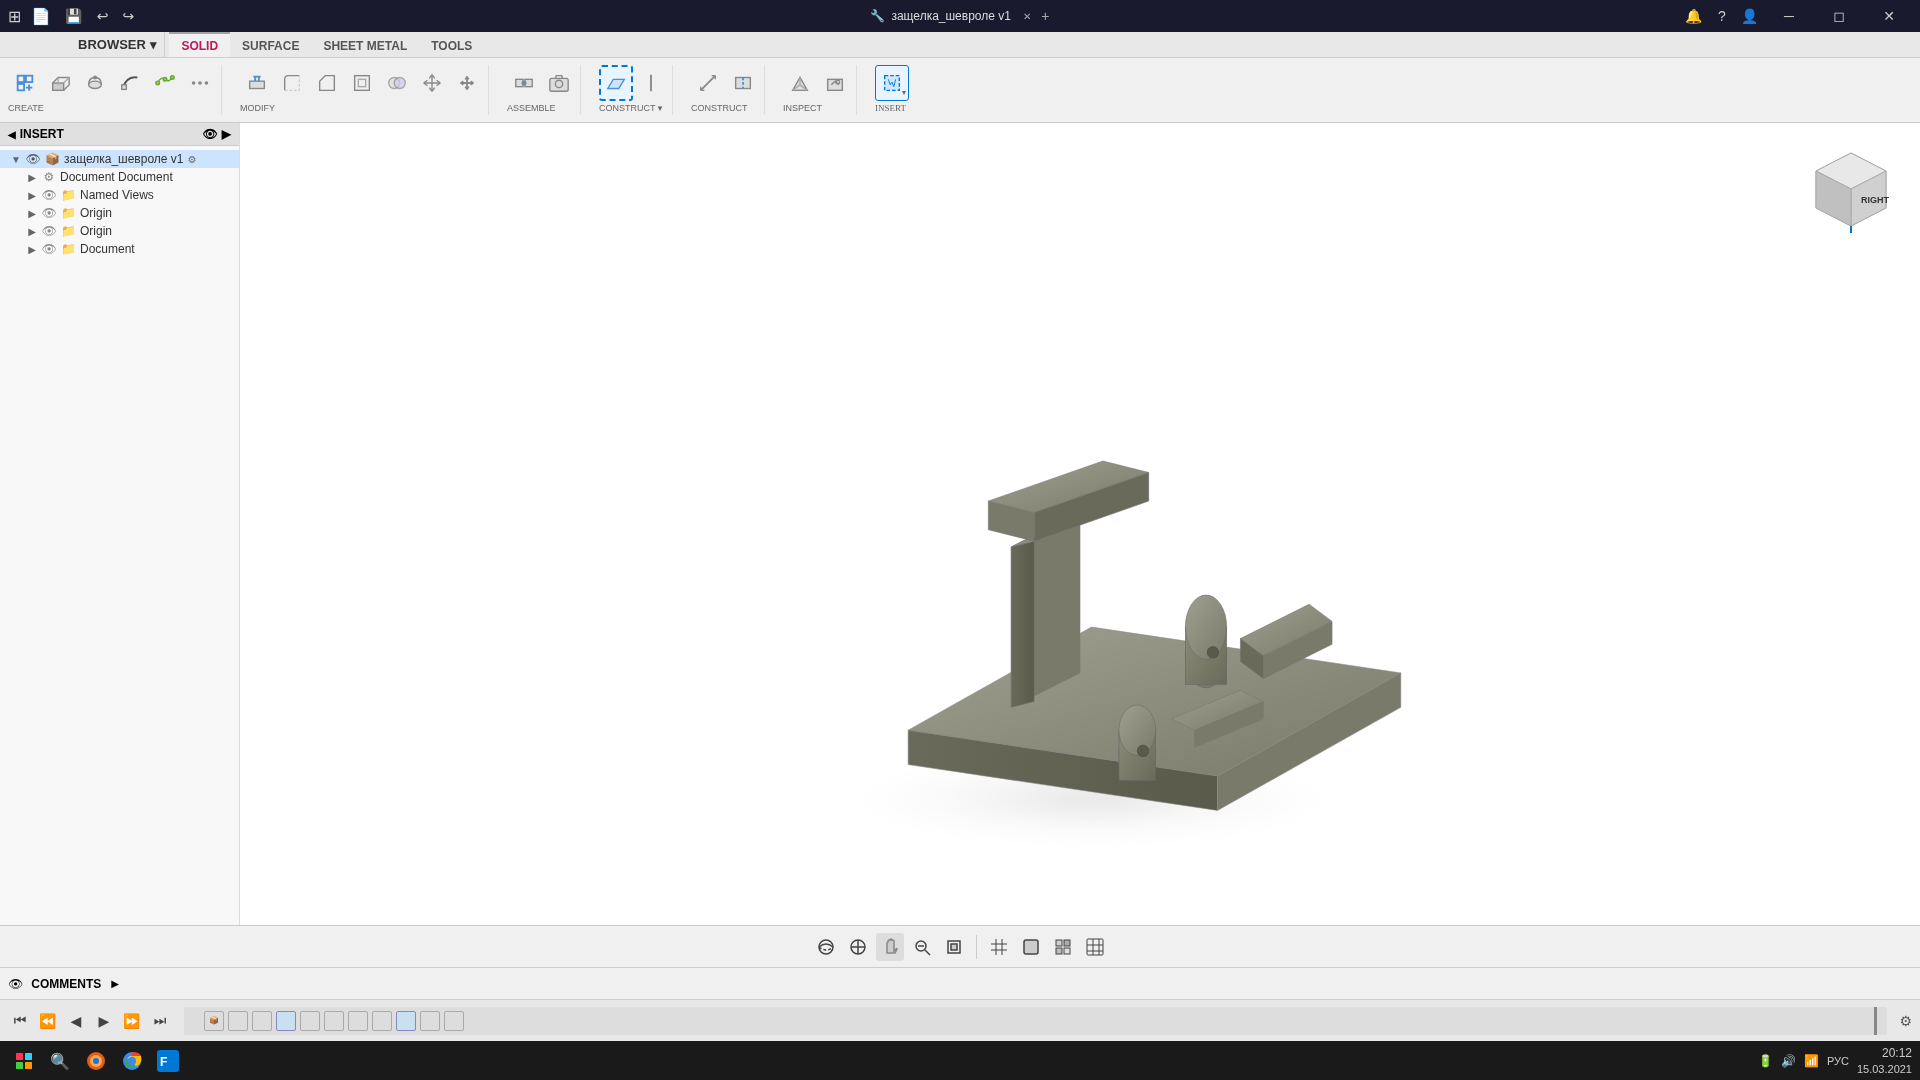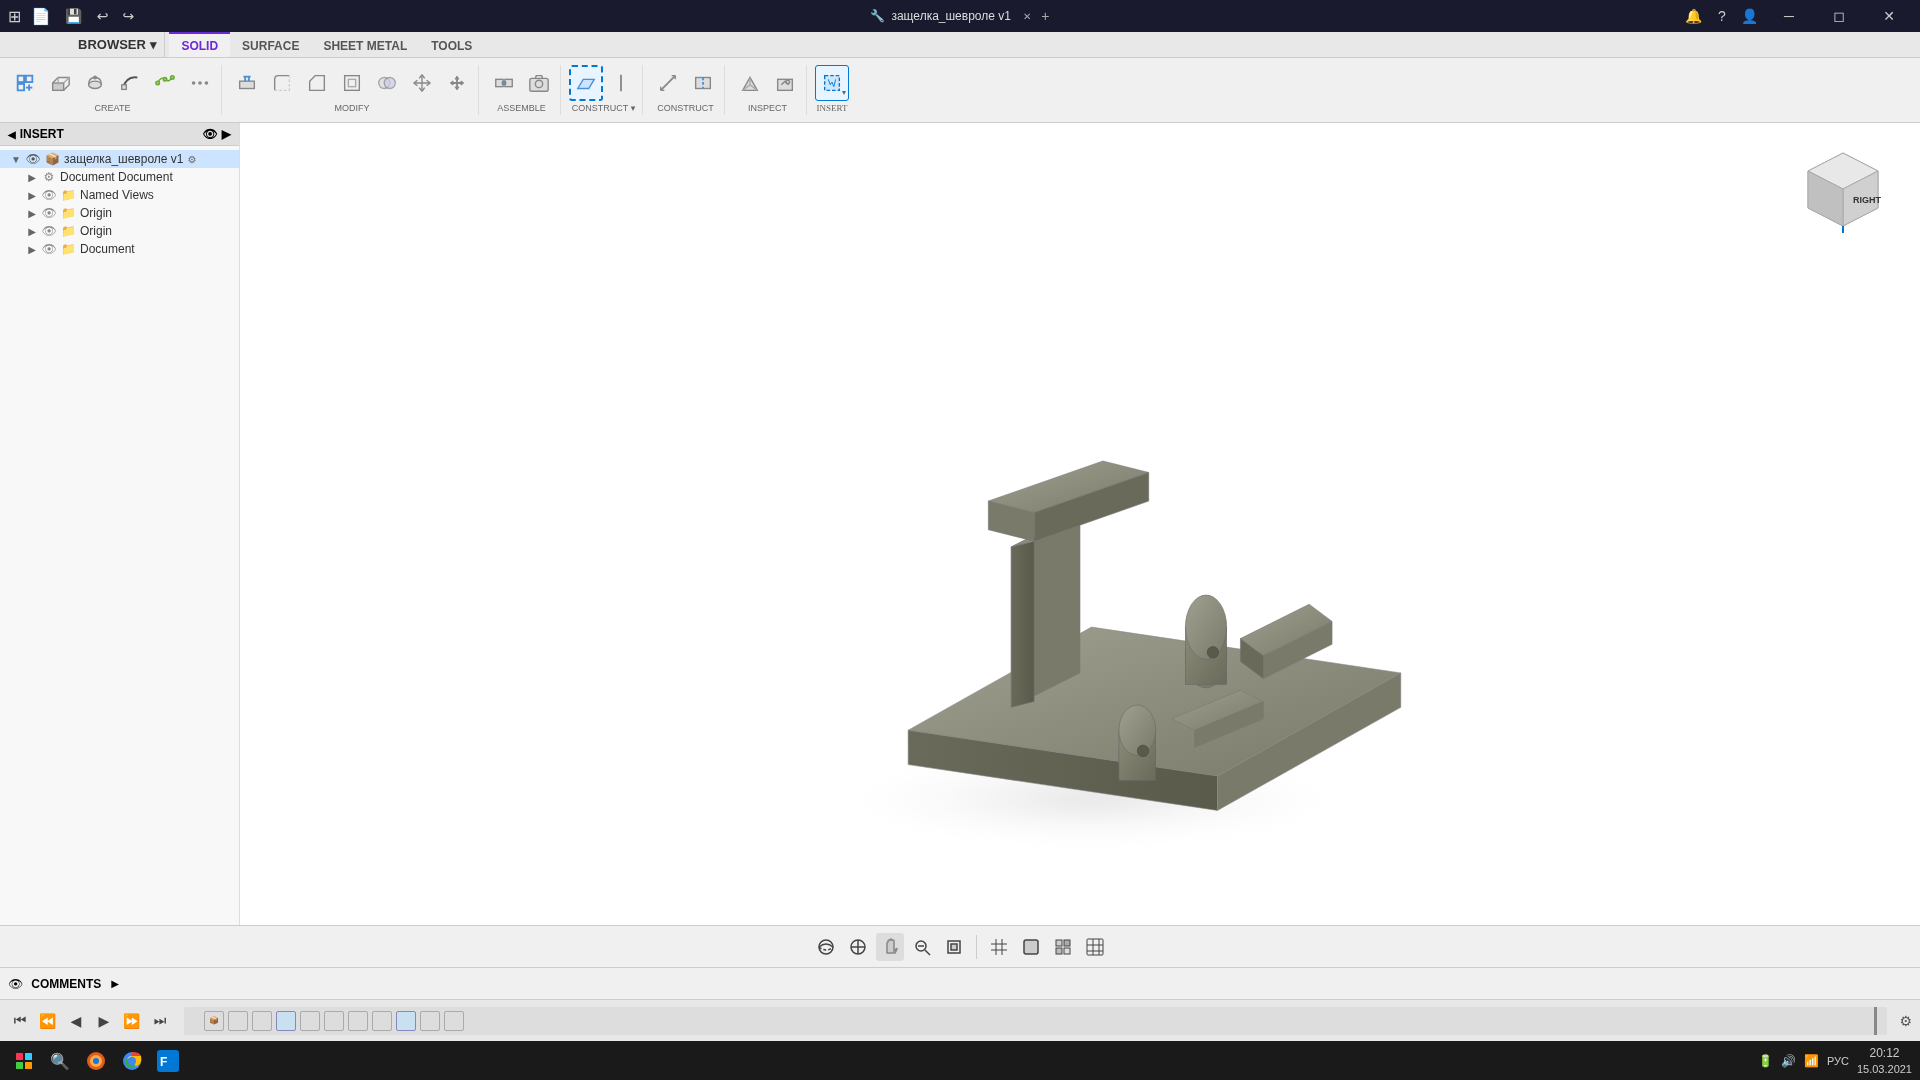--- a/index.html
+++ b/index.html
@@ -43,21 +43,21 @@
       padding: 4px 12px;
       font-size: 12px;
       font-weight: 600;
       cursor: pointer;
       color: #555;
       border-top: 2px solid transparent;
       height: 100%;
       display: flex;
       align-items: center;
     }
-    .toolbar-tab.active { color: #6d28d9; border-top: 2px solid #6d28d9; background: #f0f0f0; }
+    .toolbar-tab.active { color: #be185d; border-top: 2px solid #a3a3a3; background: #f0f0f0; }
 
     
     #main-toolbar {
       display: flex;
       align-items: center;
       padding: 2px 4px;
       height: 64px;
       gap: 2px;
     }
 
@@ -217,24 +217,24 @@
 
     
     .titlebar-icon { width: 24px; height: 24px; display: flex; align-items: center; justify-content: center; cursor: pointer; border-radius: 3px; font-size: 14px; }
 
     
     #model-svg { width: 100%; height: 100%; }
 
     .toolbar-group-container {
       display: flex;
       flex-direction: column;
-      align-items: center;
+      align-items: flex-start;
       padding: 0 4px;
       border-right: 1px solid #ddd;
-      margin-right: 2px;
+      margin-right: 12px;
       position: relative;
     }
     .toolbar-group-container .group-label {
       font-size: 9px;
       color: #666;
       position: absolute;
       bottom: 2px;
     }
     .toolbar-group-container .group-icons {
       display: flex;
@@ -636,21 +636,21 @@
         <rect x="314" y="280" width="32" height="44" fill="url(#bodyGrad)" stroke="#666" stroke-width="0.5"></rect>
         <ellipse cx="330" cy="280" rx="16" ry="22" fill="url(#topGrad)" stroke="#666" stroke-width="0.5"></ellipse>
         <circle cx="335" cy="298" r="5" fill="#5a5a4a" stroke="#444" stroke-width="0.5"></circle>
 
         <polygon points="360,270 420,245 440,255 380,280" fill="url(#topGrad)" stroke="#777" stroke-width="0.5"></polygon>
         <polygon points="380,280 440,255 440,270 380,295" fill="#7a7a6a" stroke="#777" stroke-width="0.5"></polygon>
       </g>
     </svg>
 
     
-    <div id="view-cube" style="position:absolute; top:20px; right:32px; width:90px; height:90px;text-decoration:underline;">
+    <div id="view-cube" style="position:absolute; top:20px; right:24px; width:90px; height:90px;text-decoration:underline;">
       <svg viewBox="0 0 90 90">
 
         <polygon points="45,10 80,28 80,65 45,83 10,65 10,28" fill="none" stroke="#aaa" stroke-width="1"></polygon>
 
         <polygon points="45,10 80,28 45,46 10,28" fill="#e8e8e8" stroke="#aaa" stroke-width="1"></polygon>
 
         <polygon points="80,28 80,65 45,83 45,46" fill="#d0d0d0" stroke="#aaa" stroke-width="1"></polygon>
 
         <polygon points="10,28 45,46 45,83 10,65" fill="#c0c0c0" stroke="#aaa" stroke-width="1"></polygon>
 
@@ -797,18 +797,18 @@
       </svg>
   </div>
 
   <div style="flex:1;"></div>
 
   <div style="display:flex; align-items:center; gap:8px; color:#ccc; font-size:11px;">
     <span style="font-size:12px;">🔋</span>
     <span style="font-size:12px;">🔊</span>
     <span style="font-size:12px;">📶</span>
     <span style="cursor:pointer; color:#ccc;">РУС</span>
-    <div style="text-align:center; line-height:1.4;">
+    <div style="text-align:right; line-height:1.4;">
       <div style="color:#ccc; font-size:12px;">20:12</div>
       <div style="color:#ccc; font-size:11px;">15.03.2021</div>
     </div>
   </div>
 </div>
 
 </body></html>

